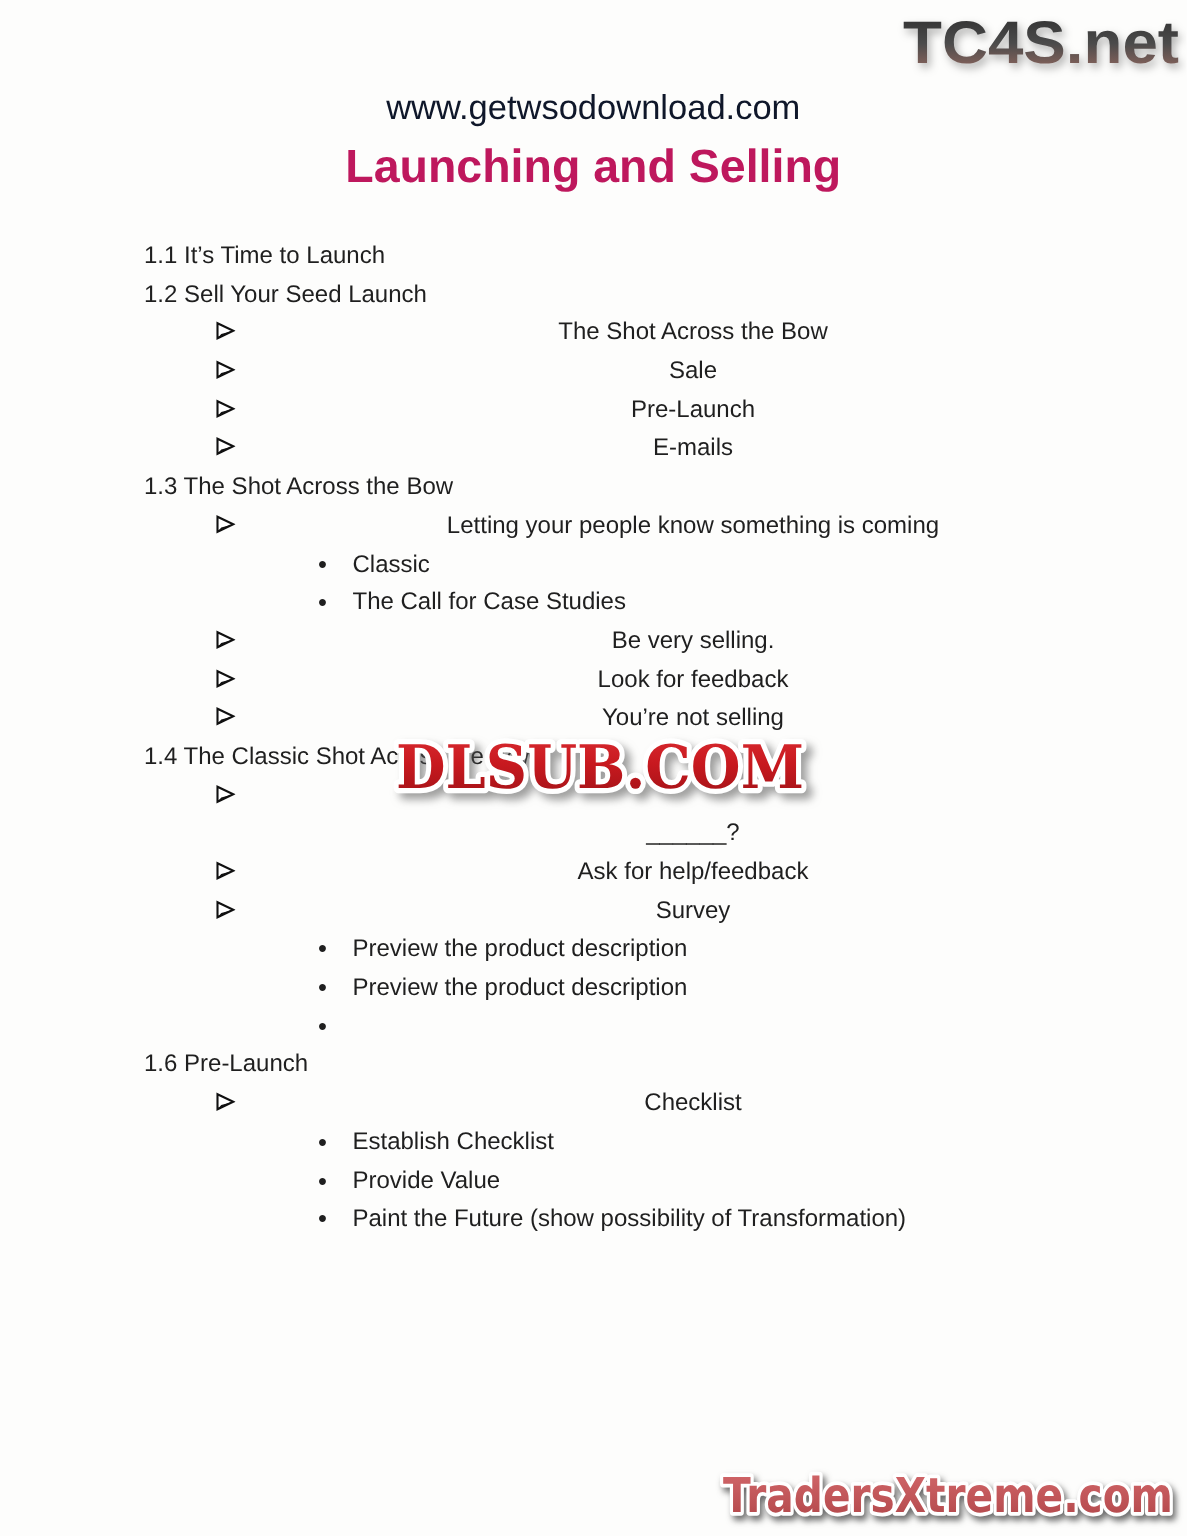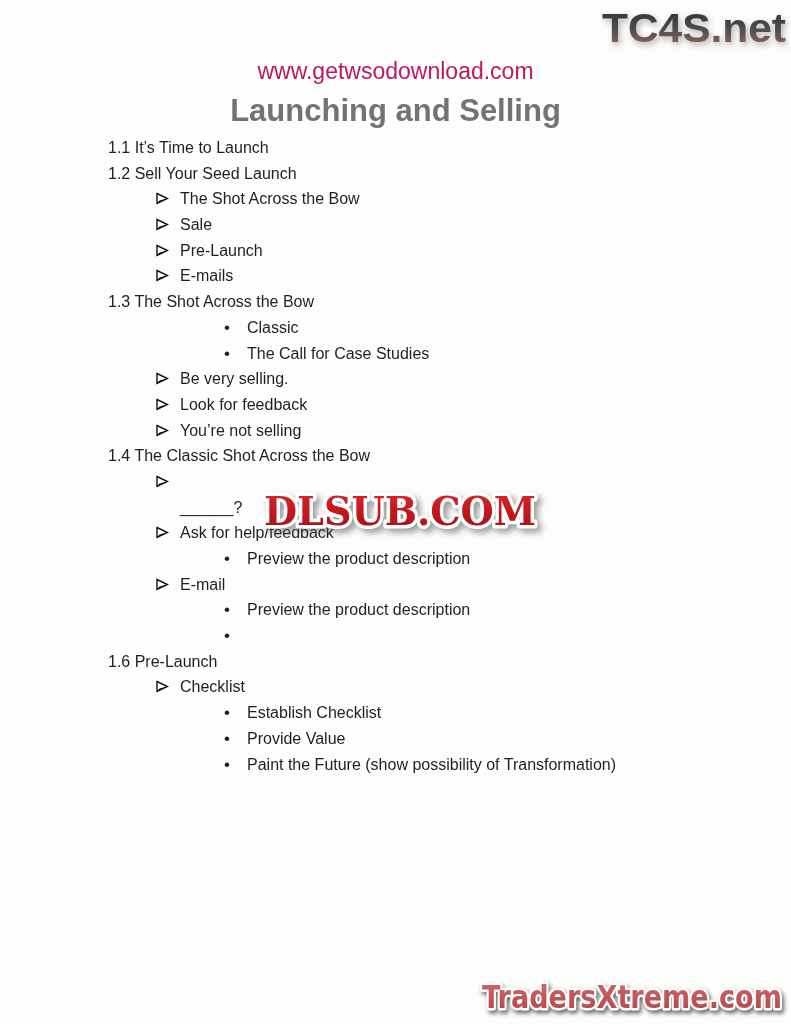--- a/index.html
+++ b/index.html
@@ -9,31 +9,31 @@
     font-family: "Liberation Sans", sans-serif;
     color: #1f1f1f;
     position: relative;
     overflow: hidden;
   }
   .page { position: absolute; inset: 0; }
 
   
   .site-url {
     position: absolute; top: 58px; left: 0; width: 100%;
-    text-align: center; color: #be185d; font-size: 23px;
+    text-align: center; color: #0f172a; font-size: 23px;
   }
   .doc-title {
     position: absolute; top: 93px; left: 0; width: 100%; margin: 0;
-    text-align: center; font-size: 31px; font-weight: bold; color: #737373;
+    text-align: center; font-size: 31px; font-weight: bold; color: #be185d;
   }
 
   
-  .outline { position: absolute; left: 96px; top: 135px; width: 660px; font-size: 16px; margin-left: 12px; }
+  .outline { position: absolute; left: 96px; top: 158px; width: 660px; font-size: 16px; }
   .line { position: relative; height: 25.7px; line-height: 25.7px; white-space: nowrap; }
-  .line.l2 { padding-left: 72px; }
+  .line.l2 { padding-left: 72px; text-align: center; }
   .line.l3 { padding-left: 139px; }
   .marker { position: absolute; top: 0; }
   .l2 .marker { left: 47px; }
   .l3 .marker { left: 116px; font-size: 17px; }
   .marker svg { vertical-align: -1px; }
   .gap { display: inline-block; width: 273px; }
 
   
   .wm { position: absolute; }
   .wm-tc4s   { left: 596px; top: 3px;   filter: drop-shadow(2px 3px 3px rgba(0,0,0,0.30)); }
@@ -72,20 +72,24 @@
           </svg></span><span class="txt">Sale</span></div>
       <div class="line l2"><span class="marker"><svg width="14" height="13" viewBox="0 0 14 13">
             <path d="M2 1.5 L12.5 6.5 L2 11.5 Z" fill="#ffffff" stroke="#111111" stroke-width="1.4"></path>
             <path d="M2 11.5 L12.5 6.5 L4.5 8.6 Z" fill="#111111"></path>
           </svg></span><span class="txt">Pre-Launch</span></div>
       <div class="line l2"><span class="marker"><svg width="14" height="13" viewBox="0 0 14 13">
             <path d="M2 1.5 L12.5 6.5 L2 11.5 Z" fill="#ffffff" stroke="#111111" stroke-width="1.4"></path>
             <path d="M2 11.5 L12.5 6.5 L4.5 8.6 Z" fill="#111111"></path>
           </svg></span><span class="txt">E-mails</span></div>
       <div class="line l1"><span class="txt">1.3 The Shot Across the Bow</span></div>
+      <div class="line l2"><span class="marker"><svg width="14" height="13" viewBox="0 0 14 13">
+            <path d="M2 1.5 L12.5 6.5 L2 11.5 Z" fill="#ffffff" stroke="#111111" stroke-width="1.4"></path>
+            <path d="M2 11.5 L12.5 6.5 L4.5 8.6 Z" fill="#111111"></path>
+          </svg></span><span class="txt">Letting your people know something is coming</span></div>
       <div class="line l3"><span class="marker">•</span><span class="txt">Classic</span></div>
       <div class="line l3"><span class="marker">•</span><span class="txt">The Call for Case Studies</span></div>
       <div class="line l2"><span class="marker"><svg width="14" height="13" viewBox="0 0 14 13">
             <path d="M2 1.5 L12.5 6.5 L2 11.5 Z" fill="#ffffff" stroke="#111111" stroke-width="1.4"></path>
             <path d="M2 11.5 L12.5 6.5 L4.5 8.6 Z" fill="#111111"></path>
           </svg></span><span class="txt">Be very selling.</span></div>
       <div class="line l2"><span class="marker"><svg width="14" height="13" viewBox="0 0 14 13">
             <path d="M2 1.5 L12.5 6.5 L2 11.5 Z" fill="#ffffff" stroke="#111111" stroke-width="1.4"></path>
             <path d="M2 11.5 L12.5 6.5 L4.5 8.6 Z" fill="#111111"></path>
           </svg></span><span class="txt">Look for feedback</span></div>
@@ -96,25 +100,25 @@
       <div class="line l1"><span class="txt">1.4 The Classic Shot Across the Bow</span></div>
       <div class="line l2"><span class="marker"><svg width="14" height="13" viewBox="0 0 14 13">
             <path d="M2 1.5 L12.5 6.5 L2 11.5 Z" fill="#ffffff" stroke="#111111" stroke-width="1.4"></path>
             <path d="M2 11.5 L12.5 6.5 L4.5 8.6 Z" fill="#111111"></path>
           </svg></span></div>
       <div class="line l2 cont"><span class="txt">______?</span></div>
       <div class="line l2"><span class="marker"><svg width="14" height="13" viewBox="0 0 14 13">
             <path d="M2 1.5 L12.5 6.5 L2 11.5 Z" fill="#ffffff" stroke="#111111" stroke-width="1.4"></path>
             <path d="M2 11.5 L12.5 6.5 L4.5 8.6 Z" fill="#111111"></path>
           </svg></span><span class="txt">Ask for help/feedback</span></div>
-      <div class="line l3"><span class="marker">•</span><span class="txt">Preview the product description</span></div>
       <div class="line l2"><span class="marker"><svg width="14" height="13" viewBox="0 0 14 13">
             <path d="M2 1.5 L12.5 6.5 L2 11.5 Z" fill="#ffffff" stroke="#111111" stroke-width="1.4"></path>
             <path d="M2 11.5 L12.5 6.5 L4.5 8.6 Z" fill="#111111"></path>
-          </svg></span><span class="txt">E-mail</span></div>
+          </svg></span><span class="txt">Survey</span></div>
+      <div class="line l3"><span class="marker">•</span><span class="txt">Preview the product description</span></div>
       <div class="line l3"><span class="marker">•</span><span class="txt">Preview the product description</span></div>
       <div class="line l3"><span class="marker">•</span></div>
       <div class="line l1"><span class="txt">1.6 Pre-Launch</span></div>
       <div class="line l2"><span class="marker"><svg width="14" height="13" viewBox="0 0 14 13">
             <path d="M2 1.5 L12.5 6.5 L2 11.5 Z" fill="#ffffff" stroke="#111111" stroke-width="1.4"></path>
             <path d="M2 11.5 L12.5 6.5 L4.5 8.6 Z" fill="#111111"></path>
           </svg></span><span class="txt">Checklist</span></div>
       <div class="line l3"><span class="marker">•</span><span class="txt">Establish Checklist</span></div>
       <div class="line l3"><span class="marker">•</span><span class="txt">Provide Value</span></div>
       <div class="line l3"><span class="marker">•</span><span class="txt">Paint the Future (show possibility of Transformation)</span></div>

